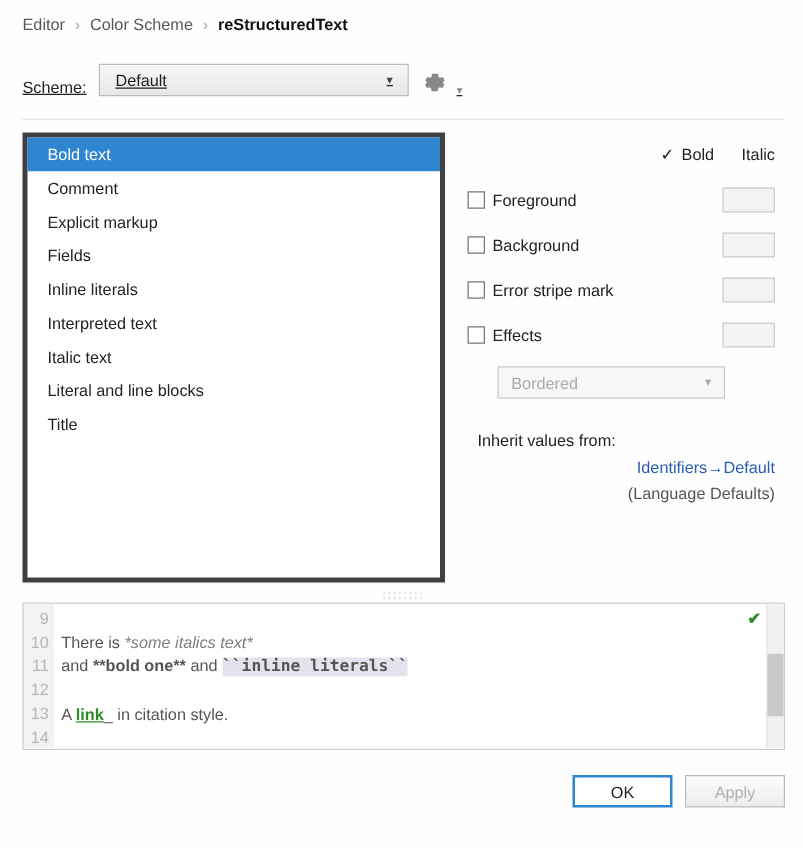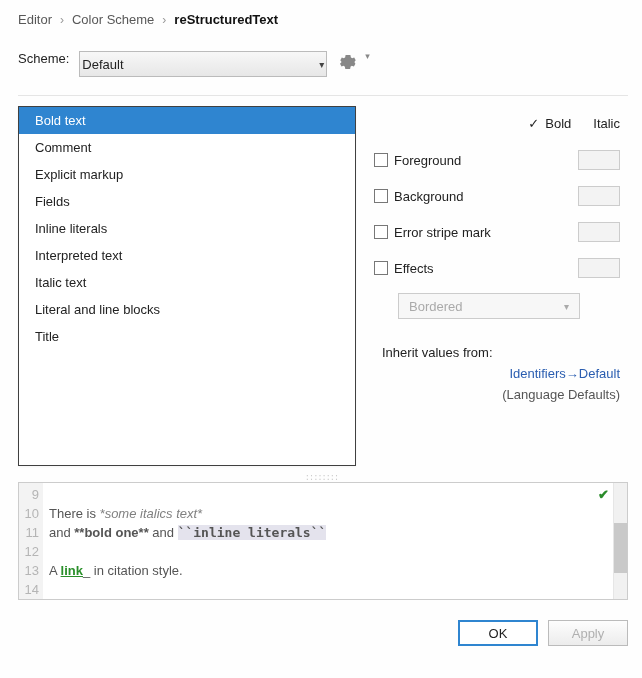--- a/index.html
+++ b/index.html
@@ -4,28 +4,28 @@
 <style>
   * { box-sizing: border-box; margin: 0; padding: 0; font-family: "Segoe UI", Arial, sans-serif; font-size: 13px; }
   body { background: #fefefe; color: #222; width: 642px; height: 678px; overflow: hidden; }
   .root { padding: 10px 14px 14px 18px; display: flex; flex-direction: column; height: 100%; }
   
   .breadcrumb { display: flex; align-items: center; gap: 8px; margin-bottom: 24px; margin-top: 2px; }
   .breadcrumb .crumb { color: #585858; }
   .breadcrumb .crumb.last { font-weight: 600; color: #111; }
   .breadcrumb .sep { color: #999; font-size: 12px; }
   
-  .scheme-row { display: flex; align-items: flex-start; gap: 10px; margin-bottom: 18px; }
+  .scheme-row { display: flex; align-items: flex-end; gap: 10px; margin-bottom: 18px; text-decoration: underline; }
   .scheme-row label { color: #222; }
-  .scheme-select { width: 248px; height: 26px; background: linear-gradient(#f7f7f7,#e7e7e7); border: 1px solid #bbb; display: flex; align-items: center; justify-content: space-between; padding: 0 2px; color: #222; }
+  .scheme-select { width: 248px; height: 26px; background: linear-gradient(#f7f7f7,#e7e7e7); border: 1px solid #bbb; display: flex; align-items: center; justify-content: space-between; padding: 0 12px; color: #222; }
   .scheme-select .arrow { color: #444; font-size: 10px; }
   .gear { width: 22px; height: 22px; display: inline-flex; align-items: center; justify-content: center; color: #777; }
   
   .panels { display: flex; gap: 18px; flex: 0 0 auto; border-top: 1px solid #e5e5e5; padding-top: 4px; }
-  .list-panel { width: 338px; border: 1px solid #404040; background: #fff; margin-top: 6px; height: 360px; box-shadow: 0 1px 2px #0000000a; }
+  .list-panel { width: 338px; border: 4px solid #404040; background: #fff; margin-top: 6px; height: 360px; box-shadow: 0 1px 2px #0000000a; }
   .list-panel .item { padding: 6px 16px; color: #222; cursor: default; }
   .list-panel .item.selected { background: #2f85d0; color: #fff; }
   .attr-panel { flex: 1; padding: 16px 8px 0 0; display: flex; flex-direction: column; gap: 14px; }
   
   .attr-row { display: flex; align-items: center; height: 22px; gap:6px;}
   .attr-row .cbox { width: 14px; height: 14px; border: 1px solid #777; background: #fff; display:inline-flex; align-items:center; justify-content:center; font-size:11px; color:#222; }
   .attr-row .swatch { width: 42px; height: 20px; border: 1px solid #ccc; background: #f3f3f3; margin-left: auto; }
   .bolditalic { display:flex; gap:16px; justify-content: flex-end; margin-bottom:4px; }
   .bolditalic .pair { display:flex; align-items:center; gap:6px;}
   

